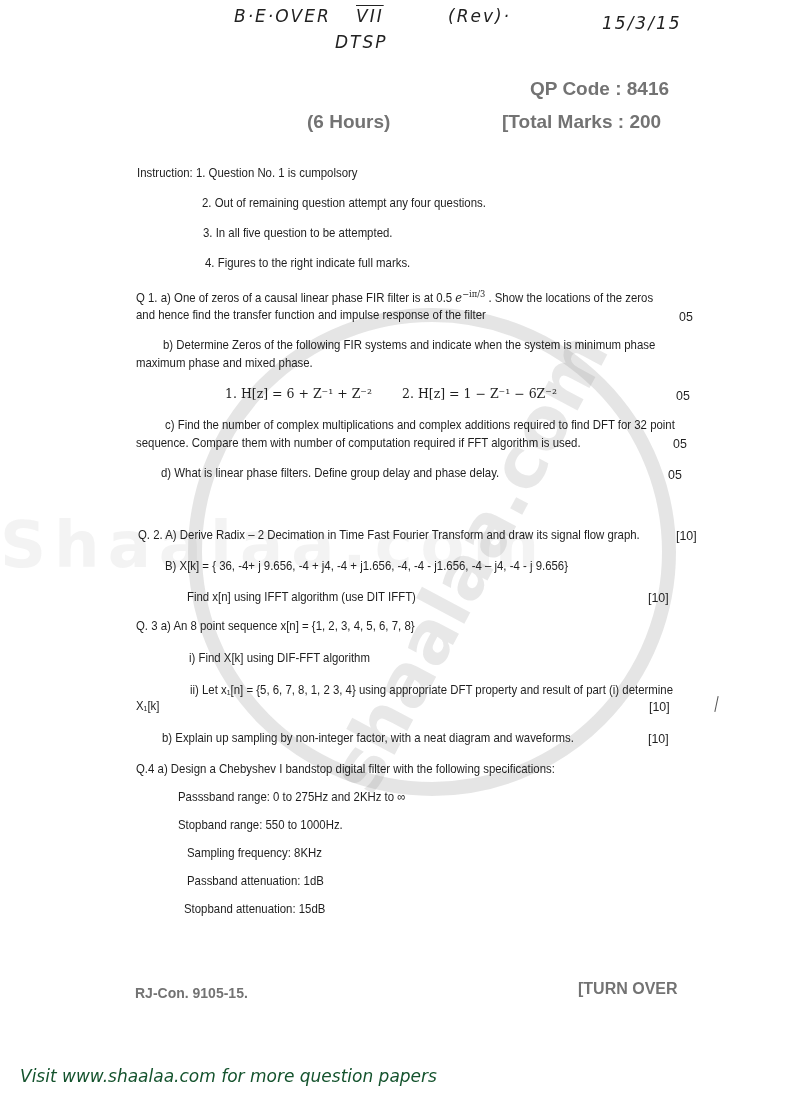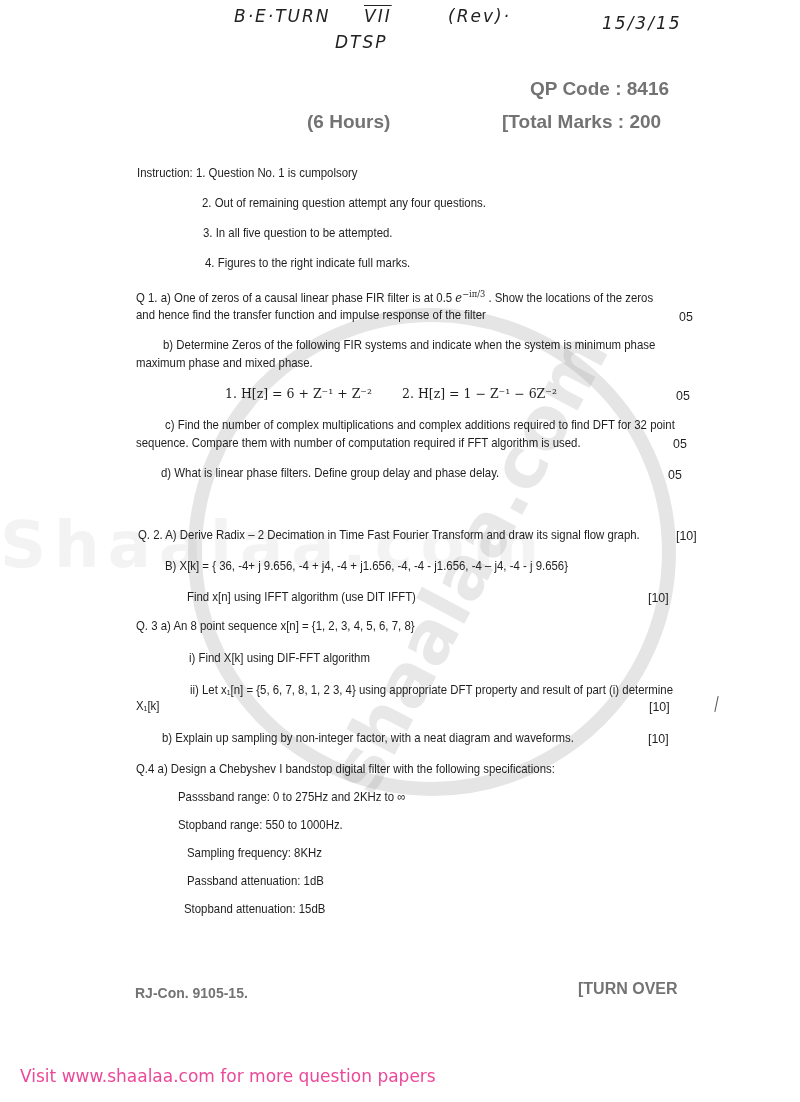--- a/index.html
+++ b/index.html
@@ -10,21 +10,21 @@
     .abs { position: absolute; white-space: nowrap; }
     .hand {
       font-family: "DejaVu Sans", sans-serif; font-style: italic; font-weight: 300;
       color: #222; letter-spacing: 2px; font-size: 17px;
     }
     .bold-head { font-family: "Liberation Sans", sans-serif; font-weight: bold; font-size: 19px; color: #737373; }
     .txt { font-size: 12.4px; color: #1f1f1f; transform: scaleX(0.92); transform-origin: left center; }
     .math { font-family: "DejaVu Serif", serif; font-size: 12.5px; color: #1f1f1f; }
     .math i { font-family: "DejaVu Serif", serif; font-style: italic; }
     .marks { font-size: 12.4px; color: #1f1f1f; }
-    .footer { font-size: 17px; color: #ec4899; font-family: "DejaVu Sans", sans-serif; }
+    .footer { font-size: 17px; color: #14532d; font-family: "DejaVu Sans", sans-serif; font-style: italic; }
 
     
     .wm-circle {
       position: absolute; left: 188px; top: 308px; width: 488px; height: 488px;
       border: 14px solid rgba(160,160,160,0.28); border-radius: 50%;
       box-sizing: border-box; pointer-events: none;
     }
     .wm-text {
       position: absolute; left: 215px; top: 520px;
       font-family: "DejaVu Sans", sans-serif; font-size: 72px; font-weight: bold;
@@ -40,22 +40,22 @@
     .overline { text-decoration: overline; }
     .tick { position:absolute; left: 716px; top: 696px; width: 1px; height: 16px; background:#555; transform: rotate(12deg); }
   </style>
 </head>
 <body>
 
 <div class="wm-band">Shaalaa.com</div>
 <div class="wm-circle"></div>
 <div class="wm-text">shaalaa.com</div>
 
-<div class="abs hand" style="left:234px; top:6px;">B·E·TURN</div>
-<div class="abs hand overline" style="left:364px; top:6px;font-style:italic;">VII</div>
+<div class="abs hand" style="left:234px; top:6px;">B·E·OVER</div>
+<div class="abs hand overline" style="left:356px; top:6px;font-style:italic;">VII</div>
 <div class="abs hand" style="left:412px; top:6px;margin-left:36px;">(Rev)·</div>
 <div class="abs hand" style="left:335px; top:32px;">DTSP</div>
 <div class="abs hand" style="left:602px; top:13px;">15/3/15</div>
 
 <div class="abs bold-head" style="left:530px; top:78px;">QP Code : 8416</div>
 <div class="abs bold-head" style="left:307px; top:111px;">(6 Hours)</div>
 <div class="abs bold-head" style="left:502px; top:111px;">[Total Marks : 200</div>
 
 <div class="abs txt" style="left:137px; top:166px;">Instruction: 1. Question No. 1 is cumpolsory</div>
 <div class="abs txt" style="left:202px; top:196px;">2. Out of remaining question attempt any four questions.</div>

